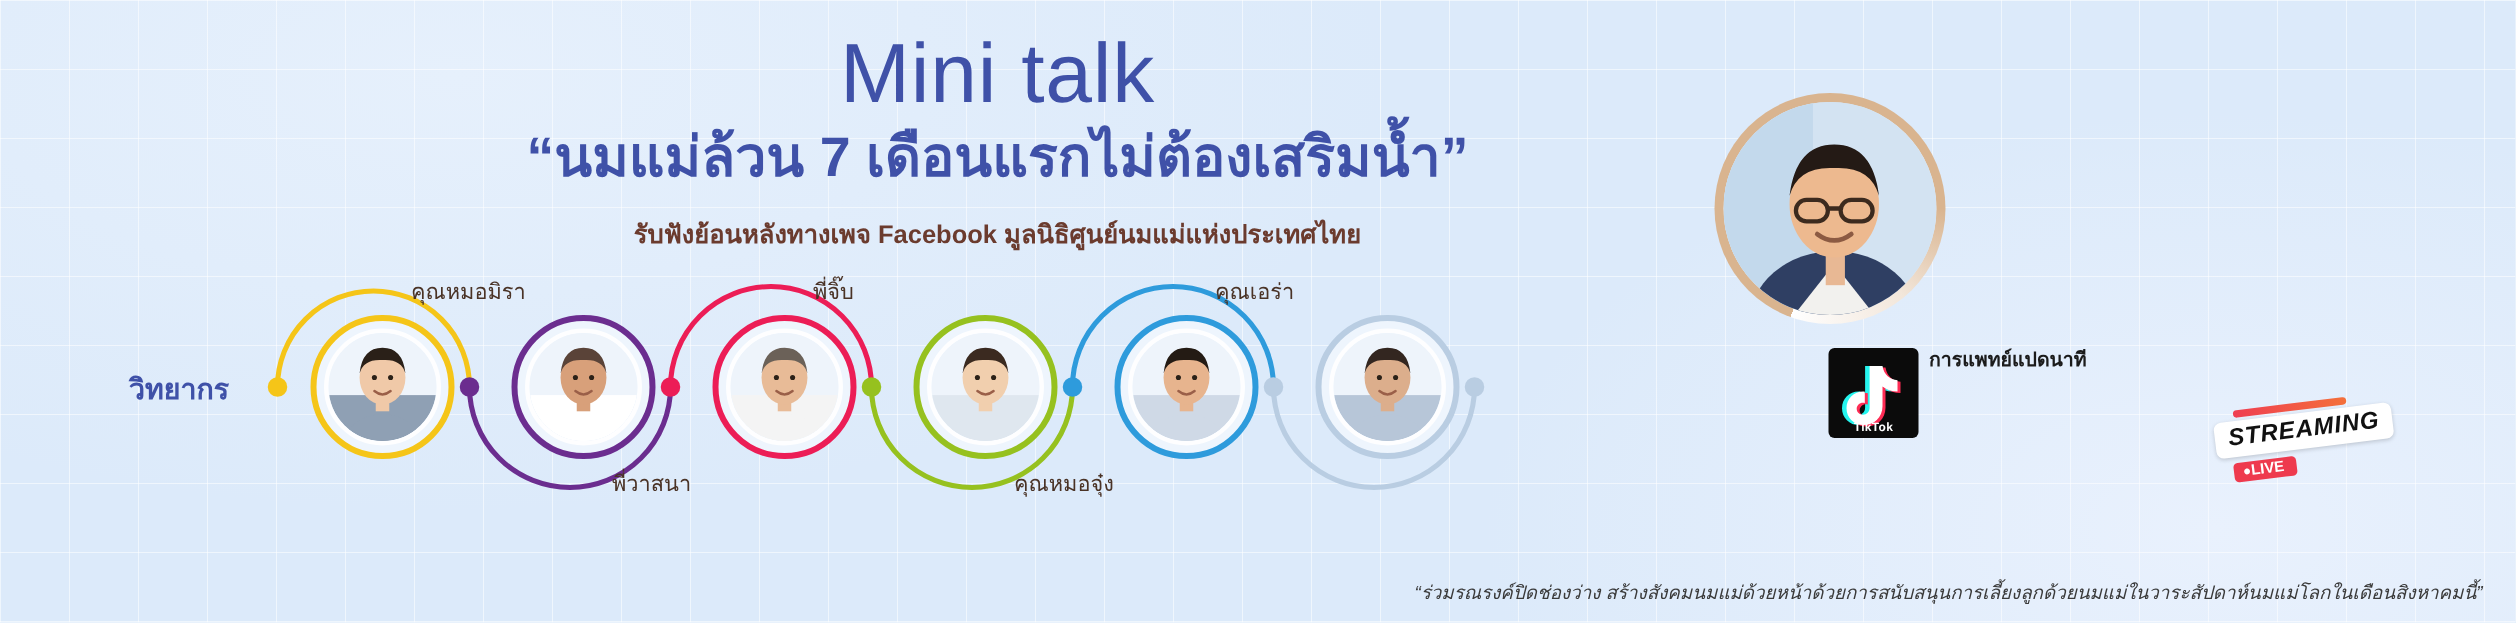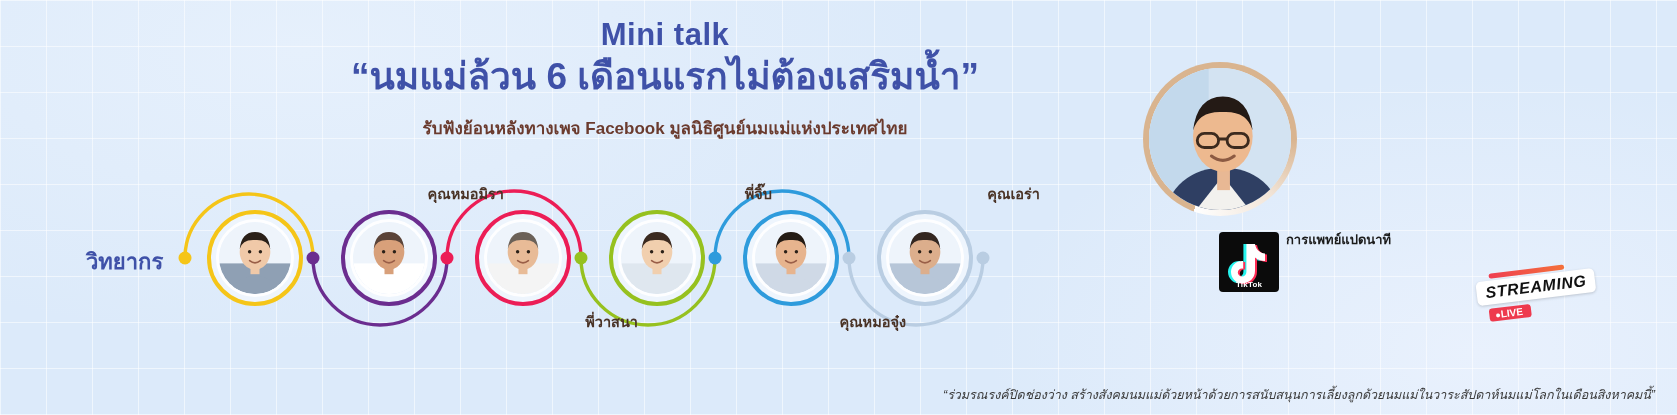--- a/index.html
+++ b/index.html
@@ -17,52 +17,52 @@
       radial-gradient(ellipse 700px 400px at 88% 85%, #e9f1fd 0%, rgba(233,241,253,0) 70%);
     background-size: 46px 46px, 46px 46px, 100% 100%, 100% 100%;
   }
 
   
   .head-wrap {
     position: absolute; left: 250px; top: 18px; width: 830px;
     text-align: center;
   }
   .mini-talk {
-    font-size: 31px; font-weight: bold; color: #3f51a8;
+    font-size: 56px; font-weight: normal; color: #3f51a8;
     letter-spacing: 0.5px; line-height: 1.1;
   }
   .quote-line {
     font-size: 37px; font-weight: bold; color: #3f51a8;
     line-height: 1.25; margin-top: 2px; white-space: nowrap;
   }
   .sub-line {
     margin-top: 14px; font-size: 17px; font-weight: bold;
     color: #6b3b2e; white-space: nowrap;
   }
 
   
   #timeline { position: absolute; left: 0; top: 180px; width: 1060px; height: 175px; }
   .vit-label {
     position: absolute; left: 86px; top: 244px;
-    font-size: 22px; font-weight: bold; color: #3f51a8;
+    font-size: 19px; font-weight: bold; color: #3f51a8;
   }
   .node { position: absolute; width: 96px; height: 96px; }
   .ring {
     position: absolute; inset: 0; border-radius: 50%;
     border: 4px solid #ccc; padding: 5px;
     background: #eef5fd;
   }
   .ring-inner {
     width: 100%; height: 100%; border-radius: 50%;
     border: 3px solid rgba(255,255,255,0.9);
     overflow: hidden; position: relative;
   }
   .face { position: absolute; inset: 0; border-radius: 50%; }
-  .nm { position: absolute; font-size: 14.5px; font-weight: bold; color: #4a3326;
-        white-space: nowrap; text-align: right; width: 230px; left: -67px; }
+  .nm { position: absolute; font-size: 14.5px; font-weight: normal; color: #4a3326;
+        white-space: nowrap; text-align: left; width: 230px; left: -67px; }
   .nm.above { top: -28px; }
   .nm.below { top: 100px; }
 
   
   #host-photo {
     position: absolute; left: 1143px; top: 62px; width: 154px; height: 154px;
     border-radius: 50%; padding: 6px;
     background: conic-gradient(from 200deg, #d9b48f 0deg, #d9b48f 250deg, #f2e6da 300deg, #ffffff 360deg);
   }
   #host-photo .inner {
@@ -115,21 +115,21 @@
     color: #3a3a3a; white-space: nowrap;
   }
 </style>
 </head>
 <body>
 
 <div id="banner">
 
   <div class="head-wrap">
     <div class="mini-talk">Mini talk</div>
-    <div class="quote-line">“นมแม่ล้วน 6 เดือนแรกไม่ต้องเสริมน้ำ”</div>
+    <div class="quote-line">“นมแม่ล้วน 7 เดือนแรกไม่ต้องเสริมน้ำ”</div>
     <div class="sub-line">รับฟังย้อนหลังทางเพจ Facebook มูลนิธิศูนย์นมแม่แห่งประเทศไทย</div>
   </div>
 
   <div class="vit-label">วิทยากร</div>
   <div id="timeline">
     <svg id="arc-layer" width="1060" height="175" style="position:absolute;left:0;top:0;">
         <path d="M185 78 A 64 64 0 0 1 313 78" fill="none" stroke="#f5c518" stroke-width="3.4"></path>
         <circle cx="185" cy="78" r="6.5" fill="#f5c518"></circle>
         <path d="M313 78 A 67 67 0 0 0 447 78" fill="none" stroke="#6b2d8f" stroke-width="3.4"></path>
         <circle cx="313" cy="78" r="6.5" fill="#6b2d8f"></circle>

